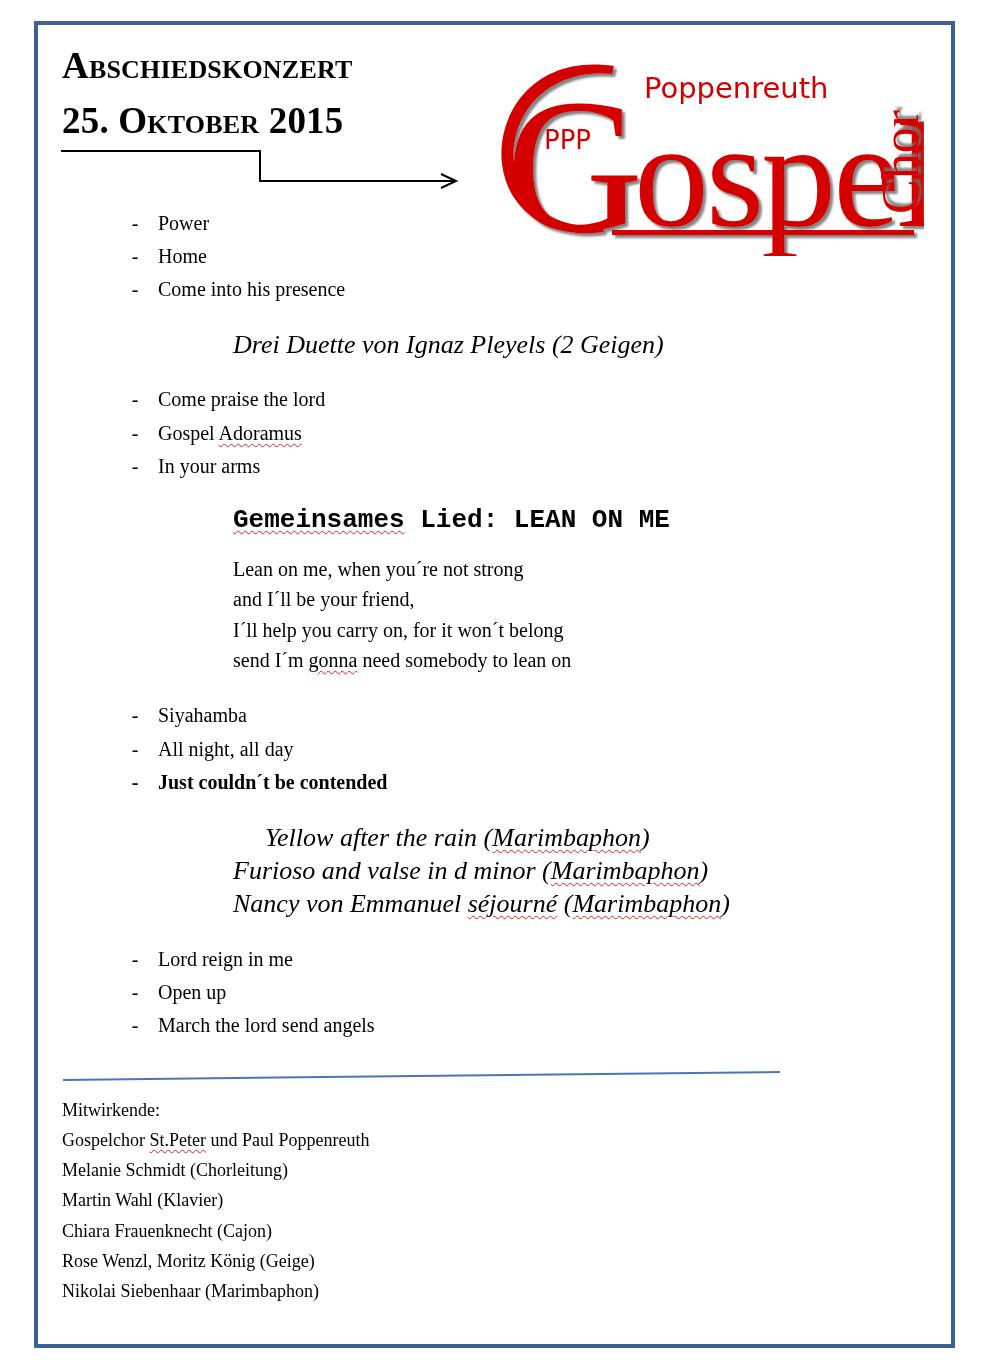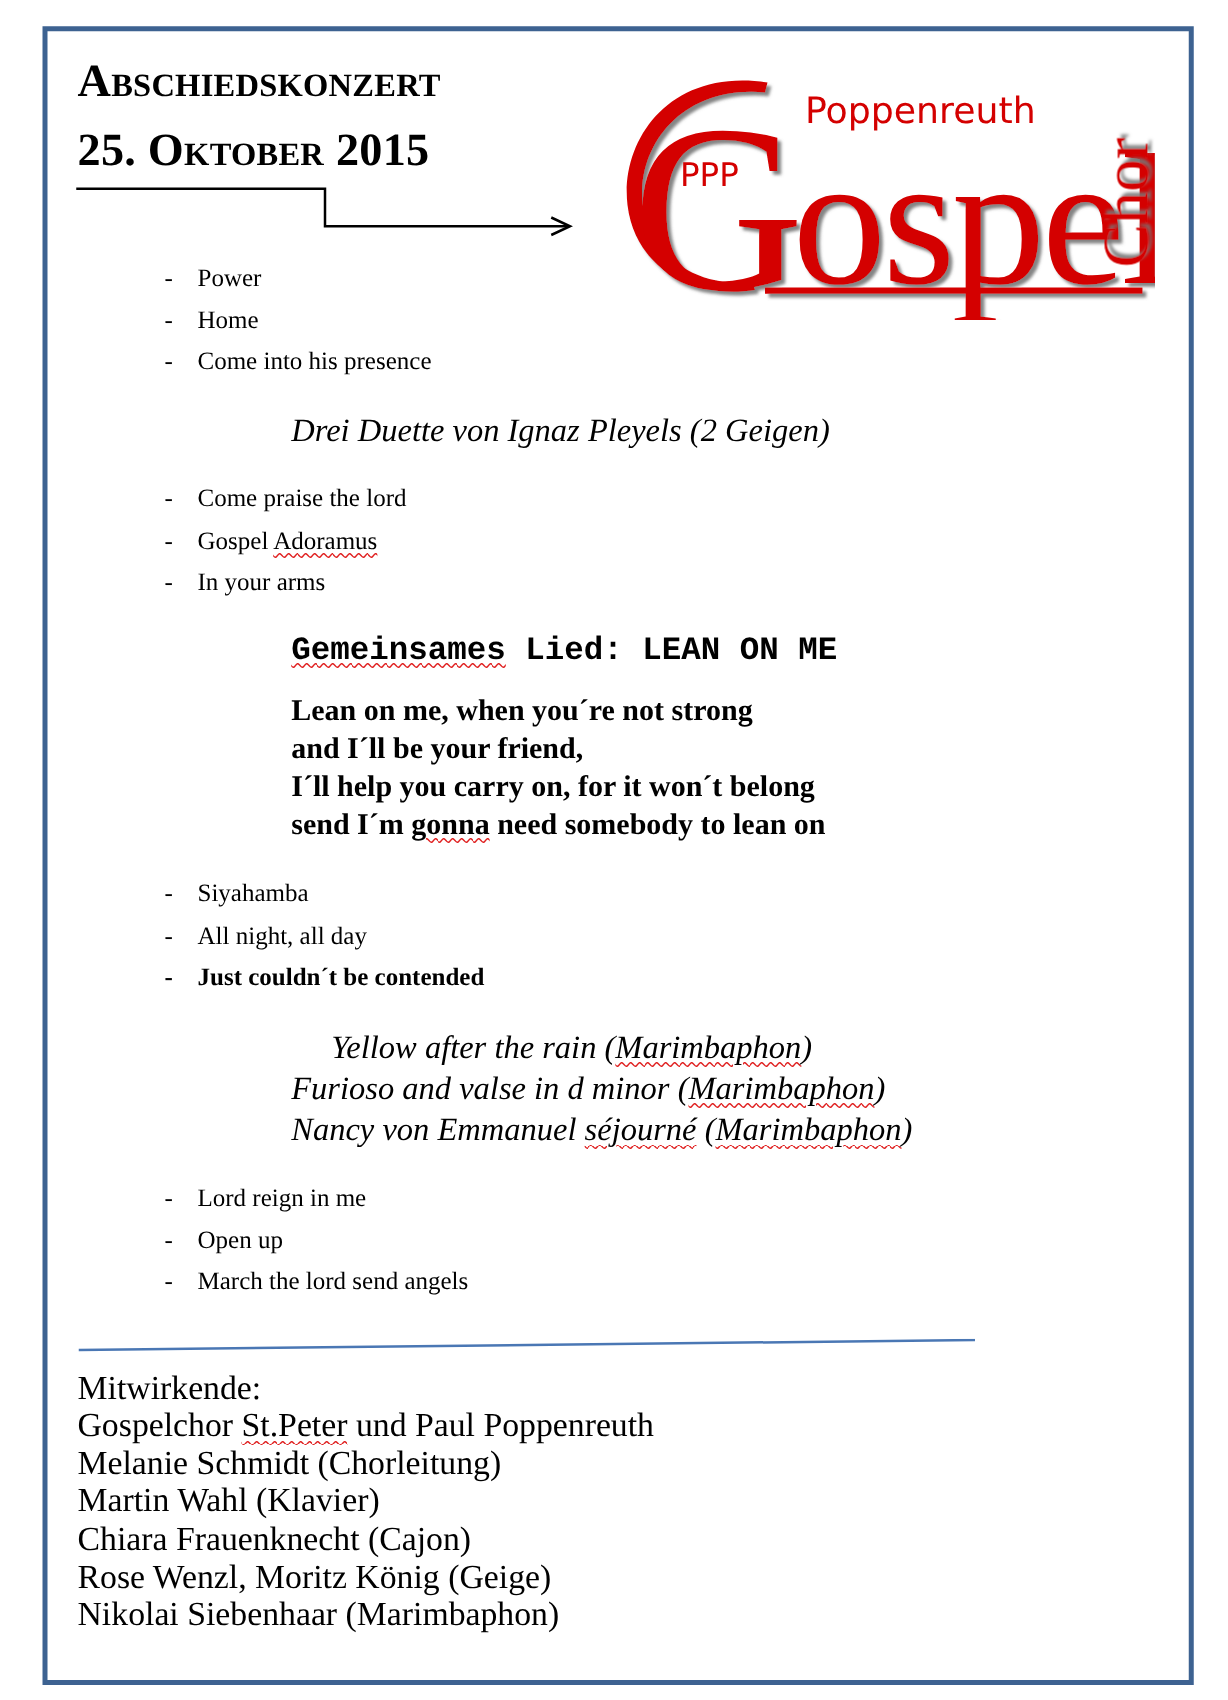--- a/index.html
+++ b/index.html
@@ -9,22 +9,22 @@
            border:4px solid #3d6291; box-sizing:content-box; }
   .abs { position:absolute; white-space:nowrap; }
   .title { font-weight:bold; font-size:37px; line-height:44px; font-variant:small-caps; letter-spacing:0.2px; }
   .arrow { position:absolute; left:58px; top:146px; }
   .logo { position:absolute; left:494px; top:44px; }
   .song { position:absolute; left:112px; font-size:20px; line-height:33px;text-align:center; }
   .song .dash { display:inline-block; width:46px; }
   .song .txt { display:inline-block; }
   .italic { font-style:italic; font-size:26px; line-height:33px; }
   .bold { font-weight:bold; font-size:26px;font-family:Liberation Mono, monospace; }
-  .lyric { font-size:24px; line-height:30.5px;font-weight:bold; }
-  .credits { font-size:27px; line-height:30.3px; }
+  .lyric { font-size:20px; line-height:30.5px; }
+  .credits { font-size:18px; line-height:30.3px; }
   .squiggle { text-decoration: underline wavy #e02020; text-decoration-thickness:1px; text-underline-offset:3px; }
   .divider { position:absolute; left:62px; top:1071px; }
 </style>
 </head>
 <body>
 
 <div class="frame"></div>
 
 <div class="abs title" style="left:62px; top:44px;text-align:center;">
   <span>Abschiedskonzert</span>

